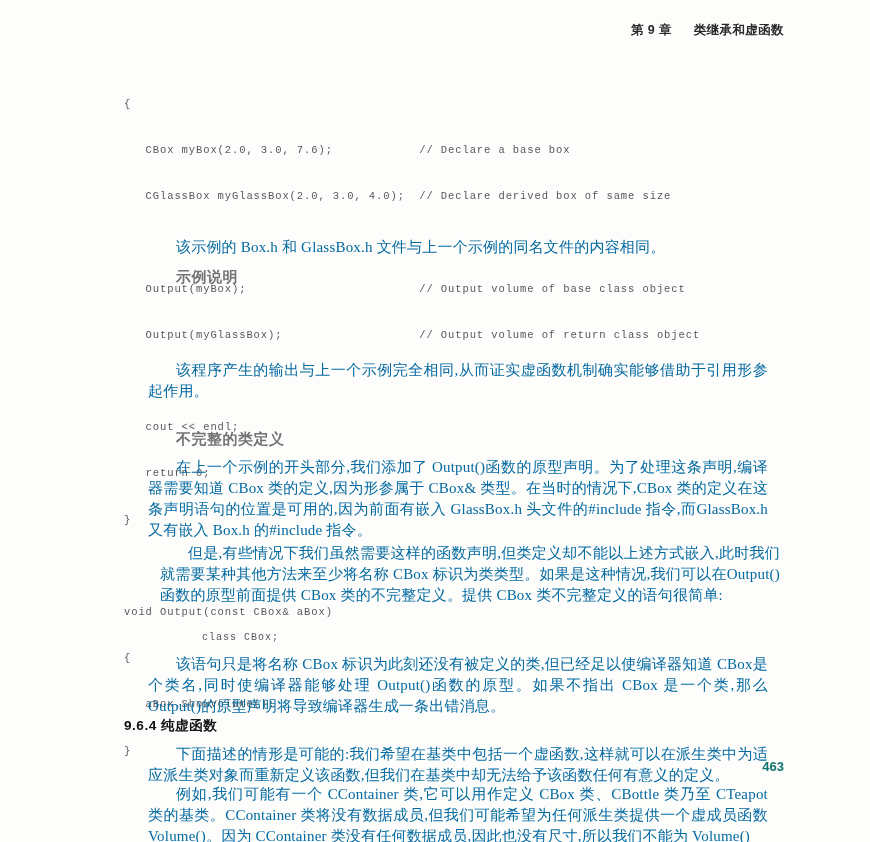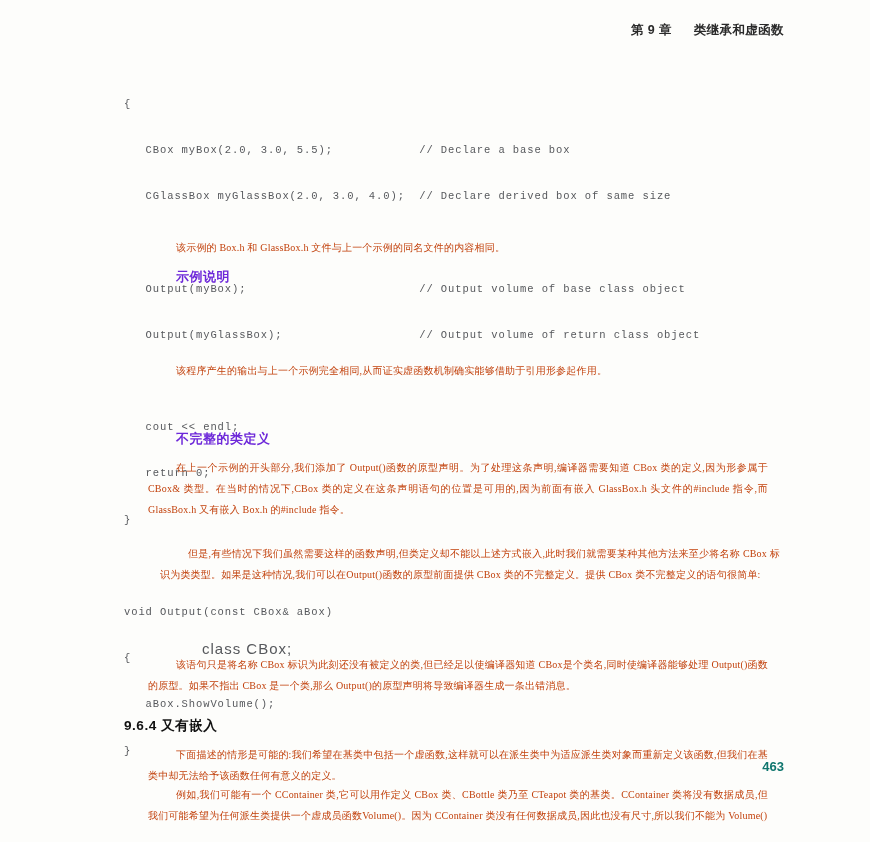--- a/index.html
+++ b/index.html
@@ -54,49 +54,48 @@
     line-height: 15.4px;
     color: #56585c;
     letter-spacing: 0.9px;
     white-space: pre;
   }
   .code-line { height: 15.4px; }
   .code-line.blank { height: 15.4px; }
   
   .para {
     position: absolute;
-    font-size: 10px;
+    font-size: 15px;
     line-height: 21px;
-    color: #c2410c;
+    color: #0369a1;
     text-align: justify;
     letter-spacing: 0.2px;
   }
   .sub-head {
     position: absolute;
     font-family: "Liberation Sans", sans-serif;
-    font-size: 13px;
+    font-size: 15px;
     font-weight: bold;
-    color: #6d28d9;
+    color: #737373;
     letter-spacing: 0.5px;
   }
   .sec-head {
     position: absolute;
     font-family: "Liberation Sans", sans-serif;
     font-size: 13.6px;
     font-weight: bold;
     color: #111;
     letter-spacing: 0.5px;
   }
   .code-inline {
     position: absolute;
-    font-family: Liberation Sans, sans-serif;
-    font-size: 15px;
+    font-family: Liberation Mono, monospace;
+    font-size: 10px;
     color: #56585c;
     letter-spacing: 1px;
-    margin-top: 8px;
   }
   .page-number {
     position: absolute;
     right: 86px;
     bottom: 68px;
     font-family: "Liberation Sans", sans-serif;
     font-size: 13px;
     font-weight: bold;
     color: #0f766e;
   }
@@ -120,21 +119,21 @@
 <div class="page">
   <div class="content">
 
     <div class="header">
       <span class="chap-num">第 9 章</span>
       <span class="chap-title">类继承和虚函数</span>
     </div>
 
     <div class="code-block">
       <div class="code-line">{</div>
-      <div class="code-line">   CBox myBox(2.0, 3.0, 5.5);            // Declare a base box</div>
+      <div class="code-line">   CBox myBox(2.0, 3.0, 7.6);            // Declare a base box</div>
       <div class="code-line">   CGlassBox myGlassBox(2.0, 3.0, 4.0);  // Declare derived box of same size</div>
       <div class="code-line blank"></div>
       <div class="code-line">   Output(myBox);                        // Output volume of base class object</div>
       <div class="code-line">   Output(myGlassBox);                   // Output volume of return class object</div>
       <div class="code-line blank"></div>
       <div class="code-line">   cout &lt;&lt; endl;</div>
       <div class="code-line">   return 0;</div>
       <div class="code-line">}</div>
       <div class="code-line blank"></div>
       <div class="code-line">void Output(const CBox&amp; aBox)</div>
@@ -153,21 +152,21 @@
     <div class="sub-head" id="h2">不完整的类定义</div>
 
     <div class="para" id="p4">在上一个示例的开头部分,我们添加了 Output()函数的原型声明。为了处理这条声明,编译器需要知道 CBox 类的定义,因为形参属于 CBox&amp; 类型。在当时的情况下,CBox 类的定义在这条声明语句的位置是可用的,因为前面有嵌入 GlassBox.h 头文件的#include 指令,而GlassBox.h 又有嵌入 Box.h 的#include 指令。</div>
 
     <div class="para" id="p5">但是,有些情况下我们虽然需要这样的函数声明,但类定义却不能以上述方式嵌入,此时我们就需要某种其他方法来至少将名称 CBox 标识为类类型。如果是这种情况,我们可以在Output()函数的原型前面提供 CBox 类的不完整定义。提供 CBox 类不完整定义的语句很简单:</div>
 
     <div class="code-inline" id="c1">class CBox;</div>
 
     <div class="para" id="p6">该语句只是将名称 CBox 标识为此刻还没有被定义的类,但已经足以使编译器知道 CBox是个类名,同时使编译器能够处理 Output()函数的原型。如果不指出 CBox 是一个类,那么 Output()的原型声明将导致编译器生成一条出错消息。</div>
 
-    <div class="sec-head" id="h3">9.6.4    又有嵌入</div>
+    <div class="sec-head" id="h3">9.6.4    纯虚函数</div>
 
     <div class="para" id="p7">下面描述的情形是可能的:我们希望在基类中包括一个虚函数,这样就可以在派生类中为适应派生类对象而重新定义该函数,但我们在基类中却无法给予该函数任何有意义的定义。</div>
 
     <div class="para" id="p8">例如,我们可能有一个 CContainer 类,它可以用作定义 CBox 类、CBottle 类乃至 CTeapot 类的基类。CContainer 类将没有数据成员,但我们可能希望为任何派生类提供一个虚成员函数Volume()。因为 CContainer 类没有任何数据成员,因此也没有尺寸,所以我们不能为 Volume()</div>
 
     <div class="page-number">463</div>
 
   </div>
 </div>
 

